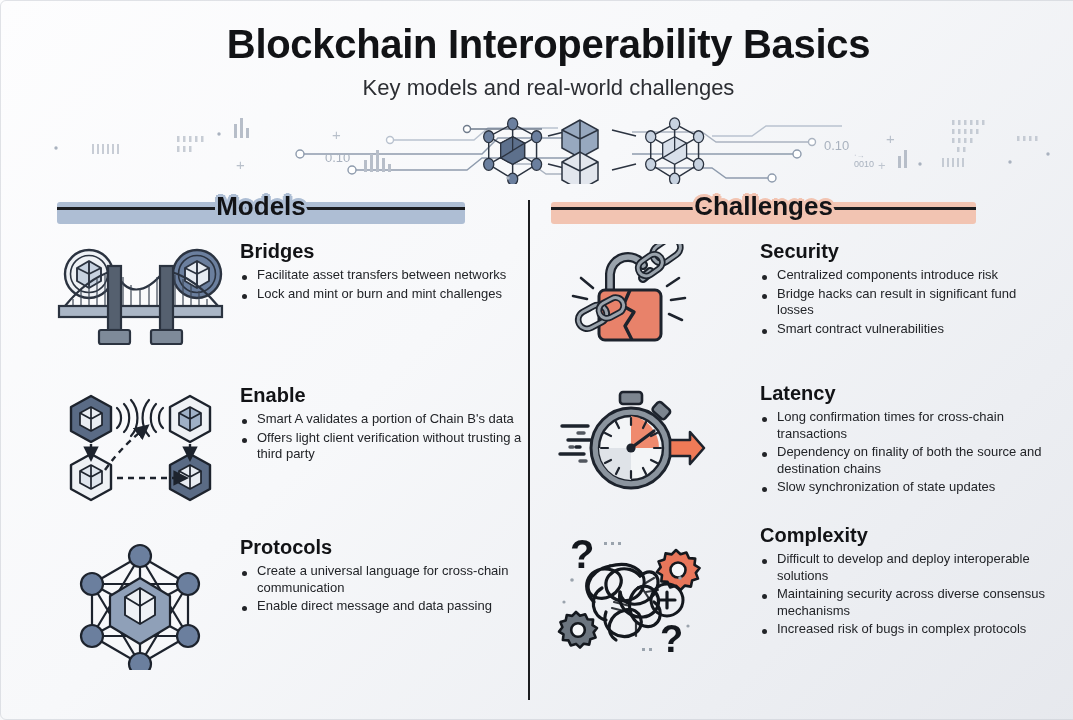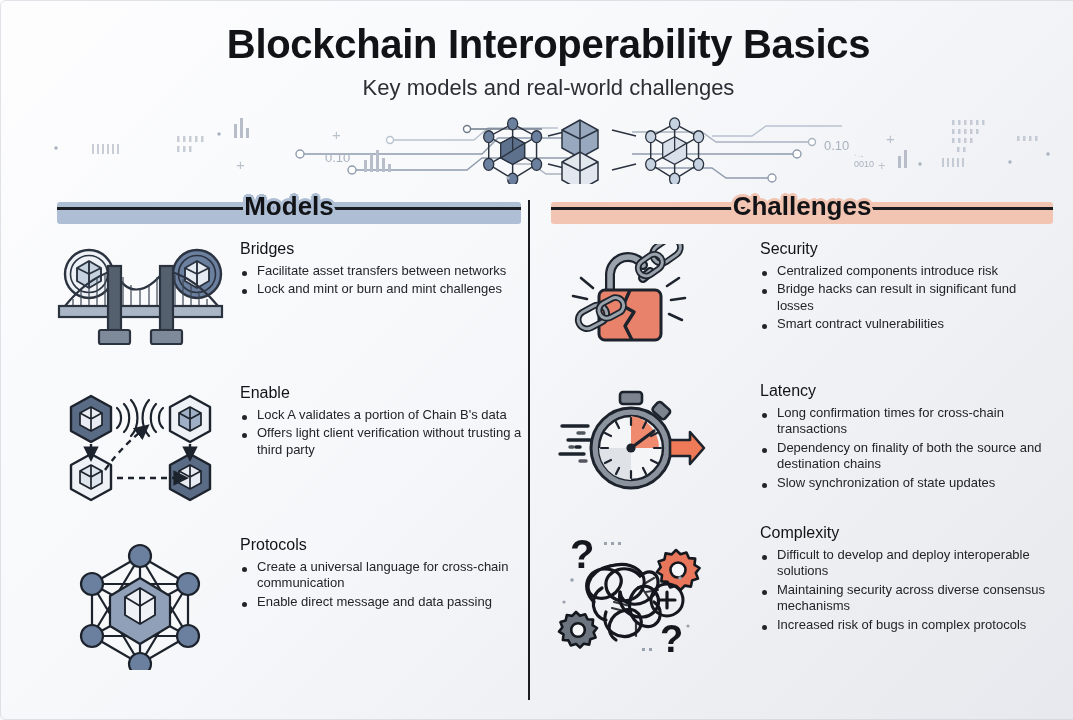--- a/index.html
+++ b/index.html
@@ -65,22 +65,22 @@
     font-size:26px; font-weight:700; color:#121316;
     padding: 0 16px;
     white-space:nowrap;
     line-height:1.15;
     text-shadow:
       -2px -2px 0 var(--halo), 2px -2px 0 var(--halo),
       -2px  2px 0 var(--halo), 2px  2px 0 var(--halo),
       0 -3px 0 var(--halo), 0 3px 0 var(--halo),
       -3px 0 0 var(--halo), 3px 0 0 var(--halo);
   }
-  #sec-models { left:57px; width:464px; }
-  #sec-challenges { left:551px; width:502px; }
+  #sec-models { left:57px; width:408px; }
+  #sec-challenges { left:551px; width:425px; }
 
   
   .divider {
     position:absolute;
     left:528px; top:200px;
     width:1.6px; height:500px;
     background:#1b1c1f;
   }
 
   
@@ -96,22 +96,22 @@
     flex: 0 0 auto;
     width: 180px;
     display:flex; align-items:flex-start; justify-content:center;
     padding-top: 4px;
   }
   #col-right .icon-wrap { width: 164px; }
   .icon-wrap svg { display:block; }
 
   .text-wrap { flex:1 1 auto; padding-top:0px; }
   .block-title {
-    font-size: 16px;
-    font-weight: 400;
+    font-size: 20px;
+    font-weight: 700;
     color:#121316;
     margin:0 0 5px 0;
     line-height:1.1;
   }
   ul.bullets { list-style:none; margin:0; padding:0; }
   ul.bullets li {
     position:relative;
     padding-left: 17px;
     font-size: 13px;
     line-height: 1.27;
@@ -422,21 +422,21 @@
             <path d="M38 56 L38 68" stroke-dasharray="5 4"></path>
             <path d="M137 56 L137 68"></path>
             <path d="M64 90 L130 90" stroke-dasharray="6 5"></path>
             <path d="M52 82 C 66 62, 80 50, 92 40" stroke-dasharray="6 5"></path>
           </g>
         </svg>
       </div>
       <div class="text-wrap">
         <h2 class="block-title">Enable</h2>
         <ul class="bullets">
-          <li>Lock A validates a portion of Chain B's data</li>
+          <li>Smart A validates a portion of Chain B's data</li>
           <li>Offers light client verification without trusting a third party</li>
         </ul>
       </div>
     </div>
 
     <div class="block">
       <div class="icon-wrap">
         <svg width="175" height="130" viewBox="0 0 175 130">
           <g stroke="#1d232d" stroke-width="2.2" fill="none">
 

